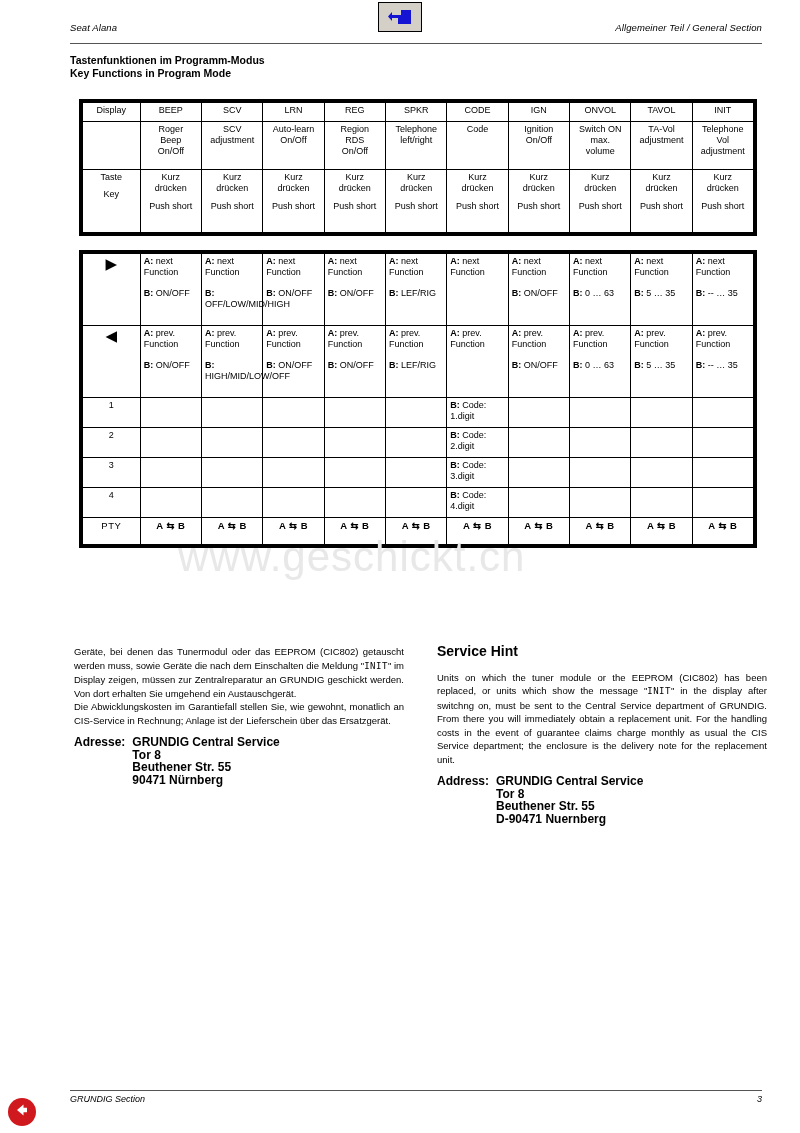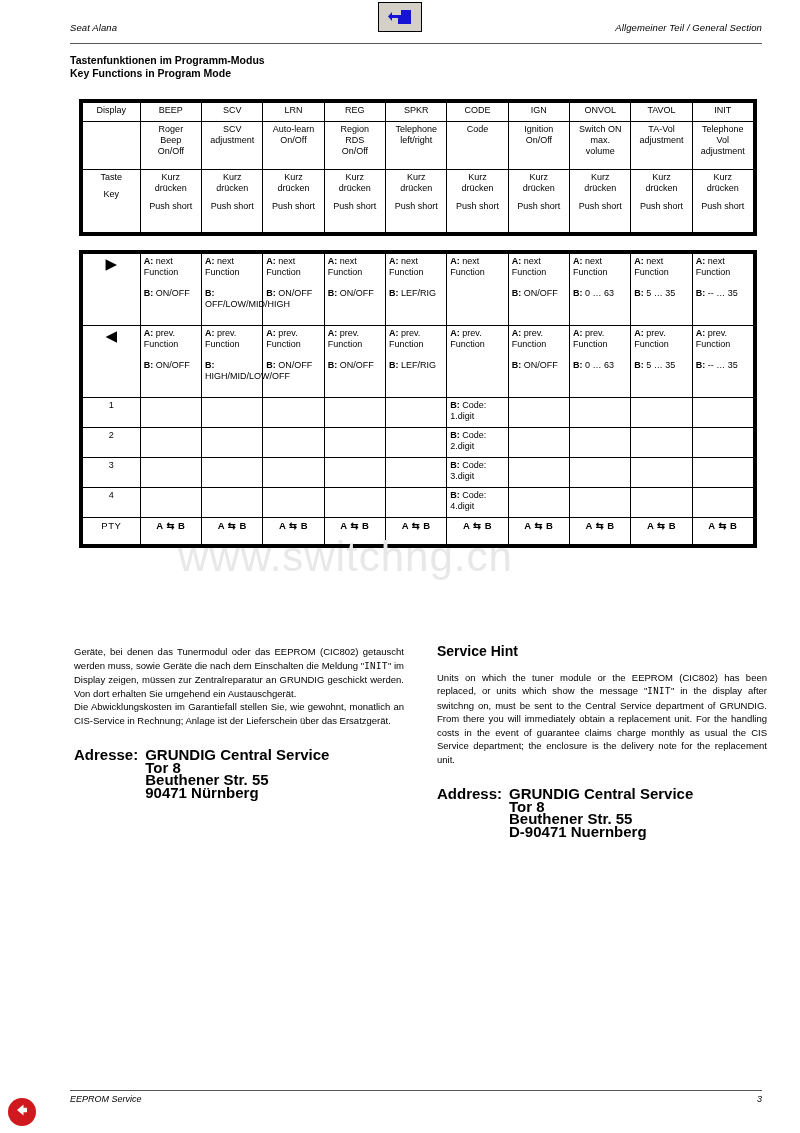--- a/index.html
+++ b/index.html
@@ -130,23 +130,23 @@
     margin: 0 0 12px 0;
     font-size: 14px;
     font-weight: bold;
   }
   .svc p {
     margin: 0;
     text-align: justify;
   }
   .mono { font-family: "DejaVu Sans Mono", monospace; font-size: 9px; letter-spacing: .5px; }
   .addr {
-    margin-top: 22px;
+    margin-top: 9px;
     font-weight: bold;
-    font-size: 15px;
+    font-size: 12px;
     line-height: 12.5px;
     display: flex;
   }
   .addr .lab { white-space: nowrap; padding-right: 7px; }
   .addr .lines span { display:block; }
 
   
   .footer {
     position: absolute;
     left: 70px; top: 1090px; width: 692px;
@@ -455,21 +455,21 @@
           <td class="ptycell">A ⇆ B</td>
           <td class="ptycell">A ⇆ B</td>
           <td class="ptycell">A ⇆ B</td>
           <td class="ptycell">A ⇆ B</td>
           <td class="ptycell">A ⇆ B</td>
         </tr>
       </tbody>
   </table>
 </div>
 
-<div class="watermark">www.switchng.cn</div>
+<div class="watermark">www.geschickt.cn</div>
 
 <div class="svc" id="svc-de">
   <p><span>Geräte, bei denen das Tunermodul oder das EEPROM (CIC802) getauscht werden muss, sowie Geräte die nach dem Einschalten die Meldung "</span><span class="mono">INIT</span><span>" im Display zeigen, müssen zur Zentralreparatur an GRUNDIG geschickt werden. Von dort erhalten Sie umgehend ein Austauschgerät.</span></p>
   <p>Die Abwicklungskosten im Garantiefall stellen Sie, wie gewohnt, monatlich an CIS-Service in Rechnung; Anlage ist der Lieferschein über das Ersatzgerät.</p>
   <div class="addr">
     <span class="lab">Adresse:</span>
     <span class="lines">
       <span>GRUNDIG Central Service</span>
       <span>Tor 8</span>
       <span>Beuthener Str. 55</span>
@@ -493,15 +493,15 @@
 </div>
 
 <div class="redcircle">
   <span>
     <svg width="18" height="18" viewBox="0 0 18 18">
       <path d="M10.5 3.5 L4 9 L10.5 14.5 L10.5 11.3 L14 11.3 L14 6.7 L10.5 6.7 Z" fill="#ffffff"></path>
     </svg>
   </span>
 </div>
 <div class="footer">
-  <span>EEPROM Service</span>
+  <span>GRUNDIG Section</span>
   <span>3</span>
 </div>
 
 </body></html>

